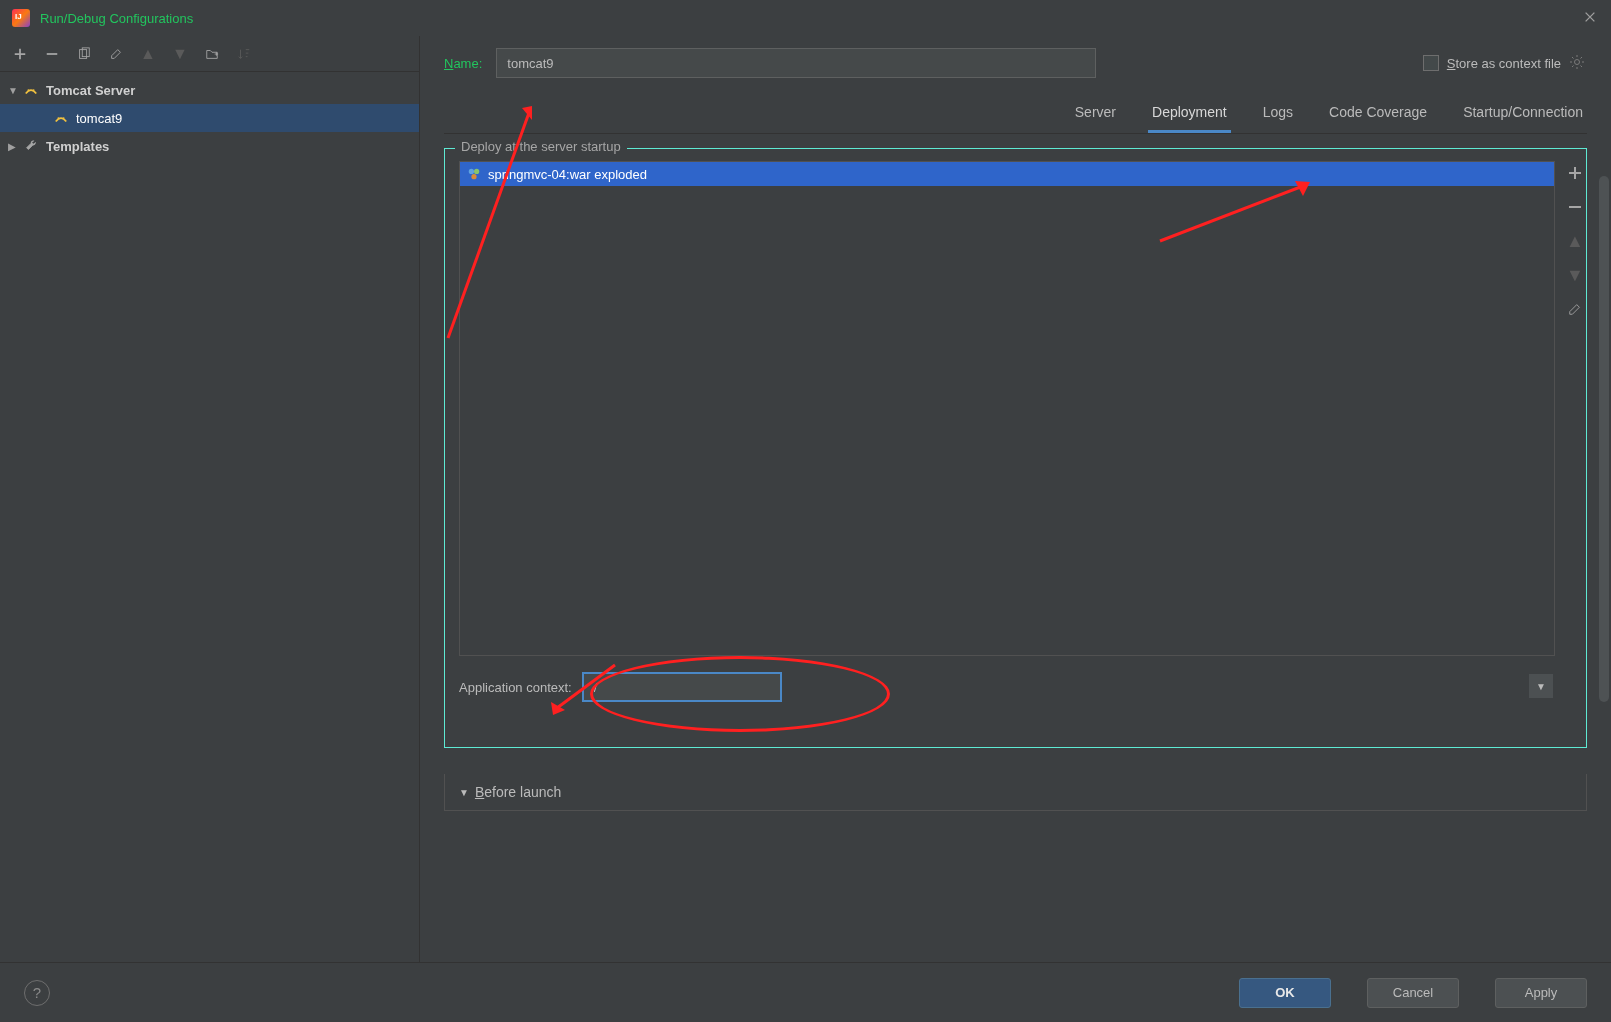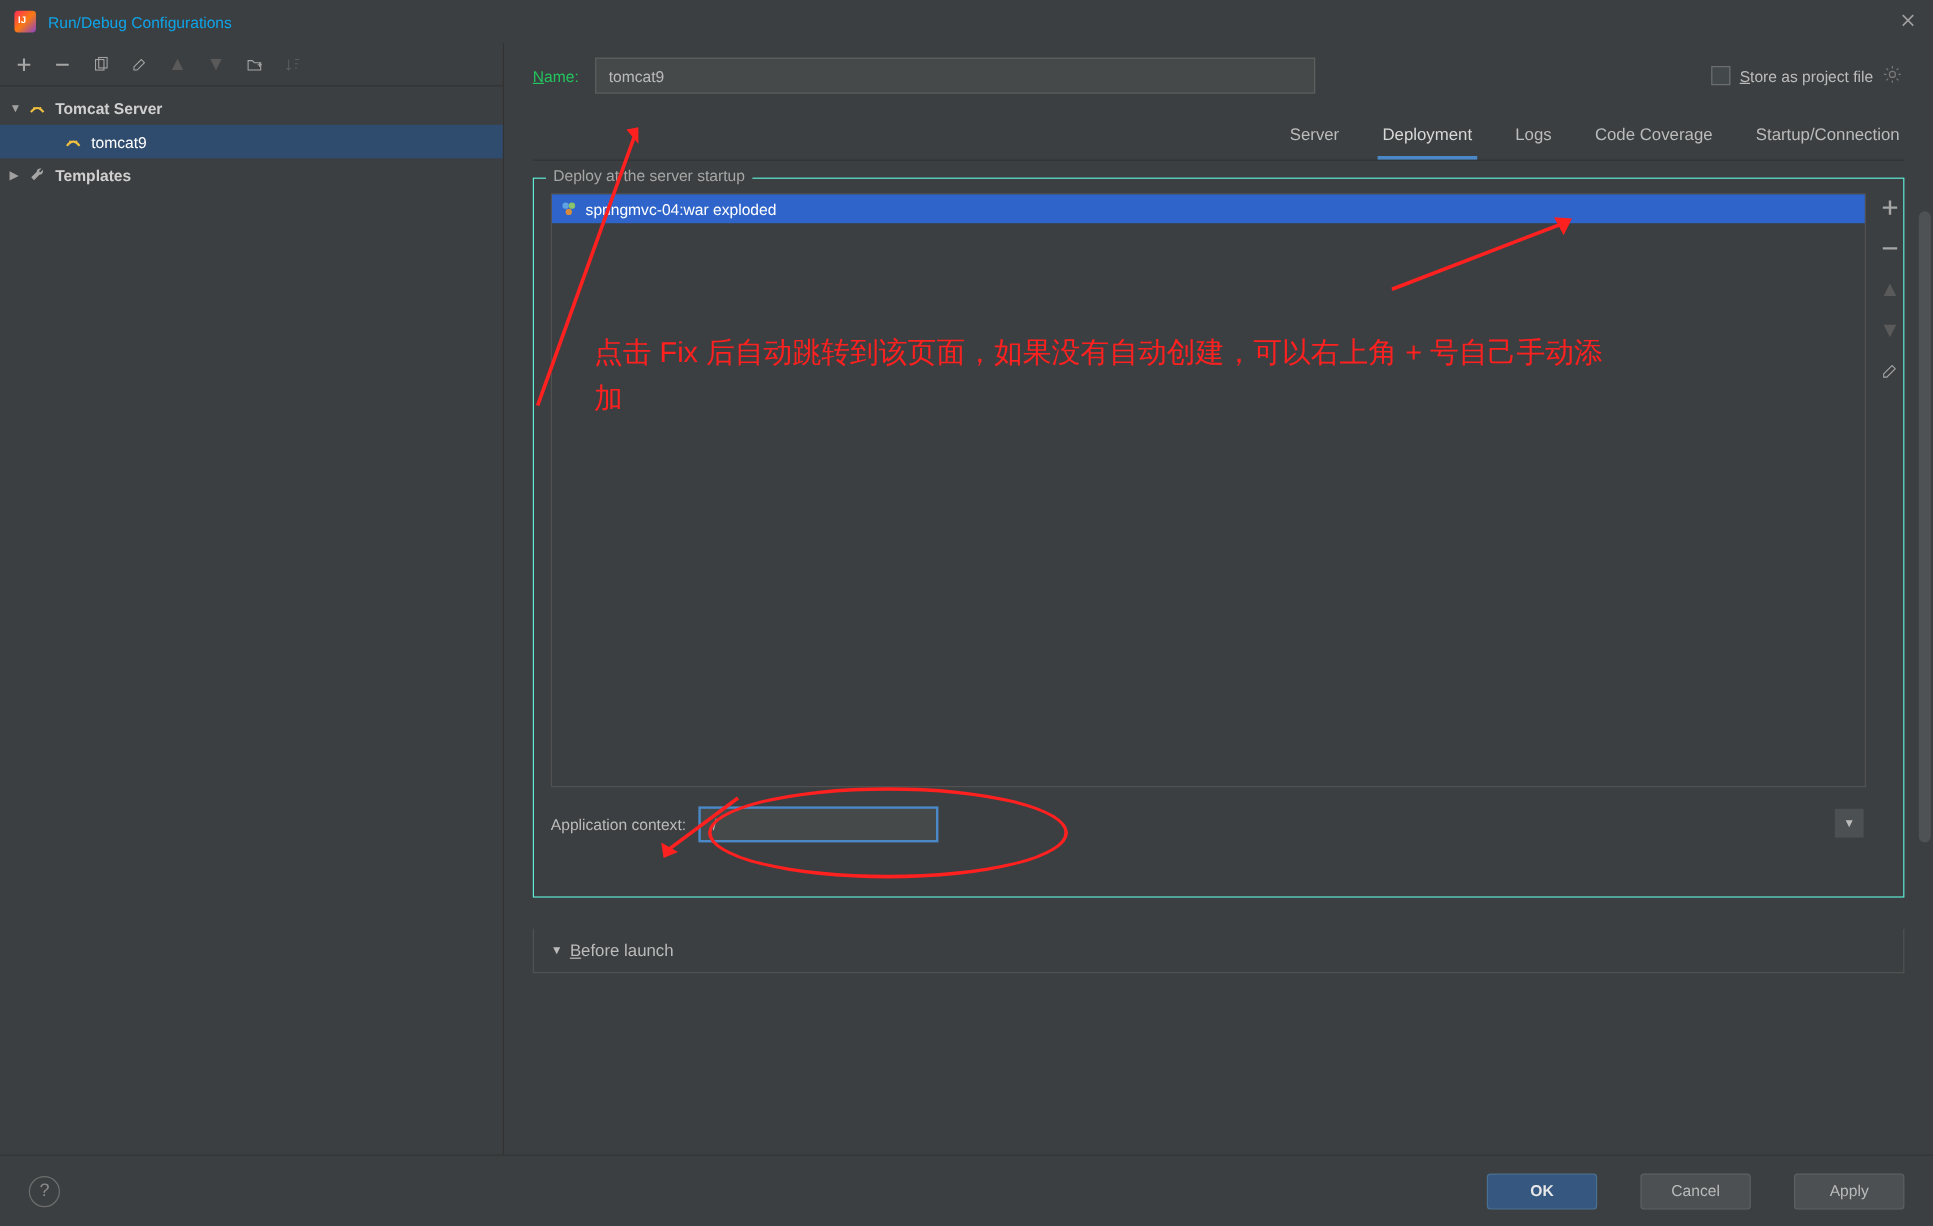--- a/index.html
+++ b/index.html
@@ -28,21 +28,21 @@
   position: relative;
 }
 .titlebar .app-icon::after {
   content: 'IJ';
   position: absolute;
   font-size: 8px;
   font-weight: bold;
   color: #fff;
   left: 3px; top: 3px;
 }
-.titlebar .title { flex: 1; color: #0ea5e9; font-size: 13px; }
+.titlebar .title { flex: 1; color: #22c55e; font-size: 13px; }
 .titlebar .close-icon { width: 16px; height: 16px; cursor: pointer; color: #a0a0a0; }
 .main {
   display: flex;
   height: calc(100% - 36px - 60px);
 }
 .sidebar {
   width: 420px;
   background: #3c3f41;
   border-right: 1px solid #323232;
   display: flex;
@@ -402,21 +402,21 @@
       </div>
     </div>
   </div>
 
   <div class="content">
     <div class="name-row">
       <span class="name-label"><span class="underline">N</span><span>ame:</span></span>
       <input class="name-input" value="tomcat9" style="">
       <div class="store-box">
         <div class="checkbox"></div>
-        <span><span style="text-decoration:underline">S</span><span>tore as project file</span></span>
+        <span><span style="text-decoration:underline">S</span><span>tore as context file</span></span>
         <span class="gear-icon">
           <svg viewBox="0 0 16 16" width="16" height="16">
               <circle cx="8" cy="8" r="2.5" stroke="currentColor" fill="none"></circle>
               <path d="M8 1 V3 M8 13 V15 M1 8 H3 M13 8 H15 M3 3 L4.5 4.5 M11.5 11.5 L13 13 M13 3 L11.5 4.5 M4.5 11.5 L3 13" stroke="currentColor"></path>
             </svg>
         </span>
       </div>
     </div>
 
     <div class="tabs">
@@ -476,21 +476,20 @@
         <span><span style="text-decoration:underline">B</span><span>efore launch</span></span>
       </div>
     </div>
 
     <div class="scrollbar-indicator"></div>
 
     <svg class="red-arrow" style="left:20px; top:62px;" width="100" height="244">
       <path d="M8 240 L90 12" stroke="#ff2020" stroke-width="3" fill="none"></path>
       <path d="M82 10 L92 8 L92 22 Z" fill="#ff2020"></path>
     </svg>
-    <div class="annotation-text" style="left:75px; top:240px; max-width:860px;">点击 Fix 后自动跳转到该页面，如果没有自动创建，可以右上角 + 号自己手动添加</div>
 
     <svg class="red-arrow" style="left:735px; top:140px;" width="160" height="70">
       <path d="M5 65 L148 10" stroke="#ff2020" stroke-width="3" fill="none"></path>
       <path d="M140 5 L155 6 L148 20 Z" fill="#ff2020"></path>
     </svg>
 
     <div class="red-ellipse" style="left:170px; top:620px; width:300px; height:76px;"></div>
     <svg class="red-arrow" style="left:125px; top:624px;" width="80" height="60">
       <path d="M70 5 L12 48" stroke="#ff2020" stroke-width="3" fill="none"></path>
       <path d="M6 42 L8 55 L20 50 Z" fill="#ff2020"></path>

